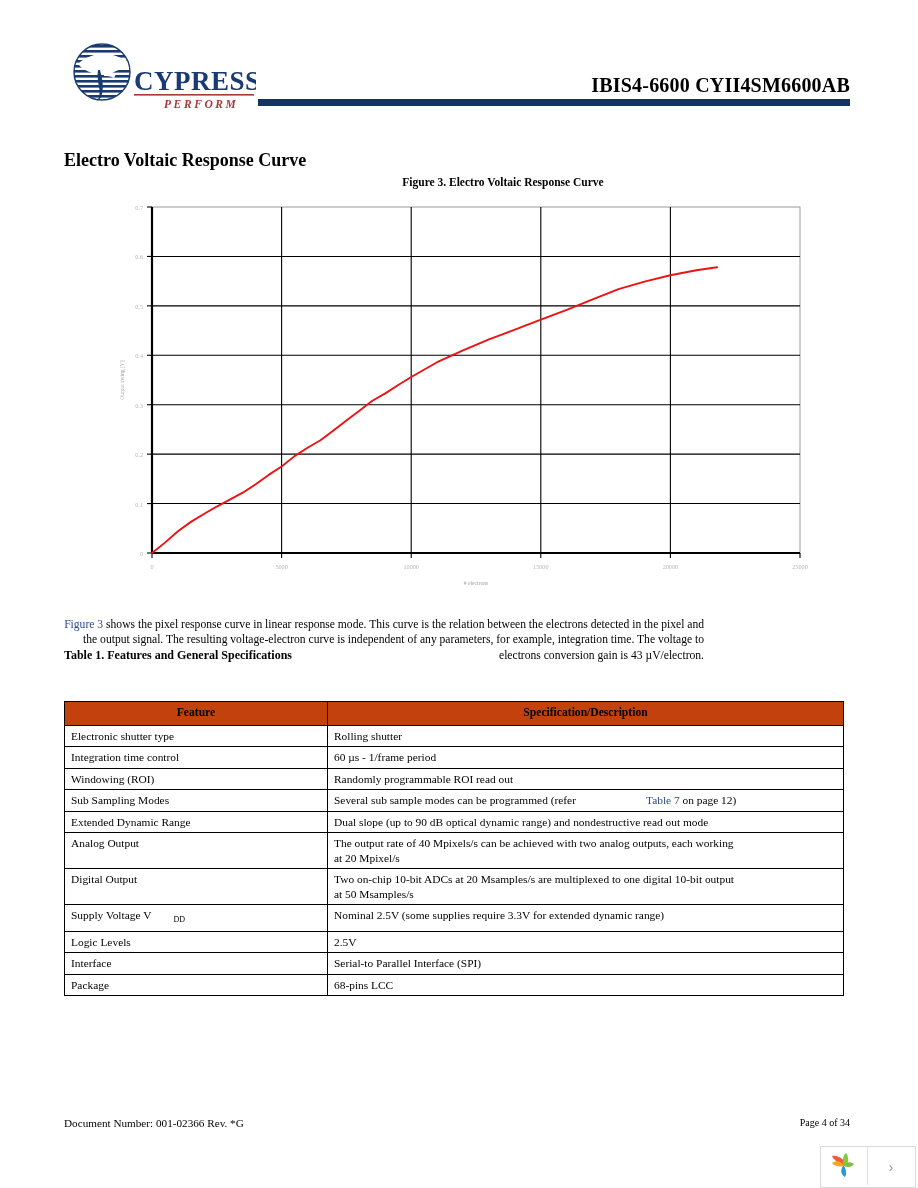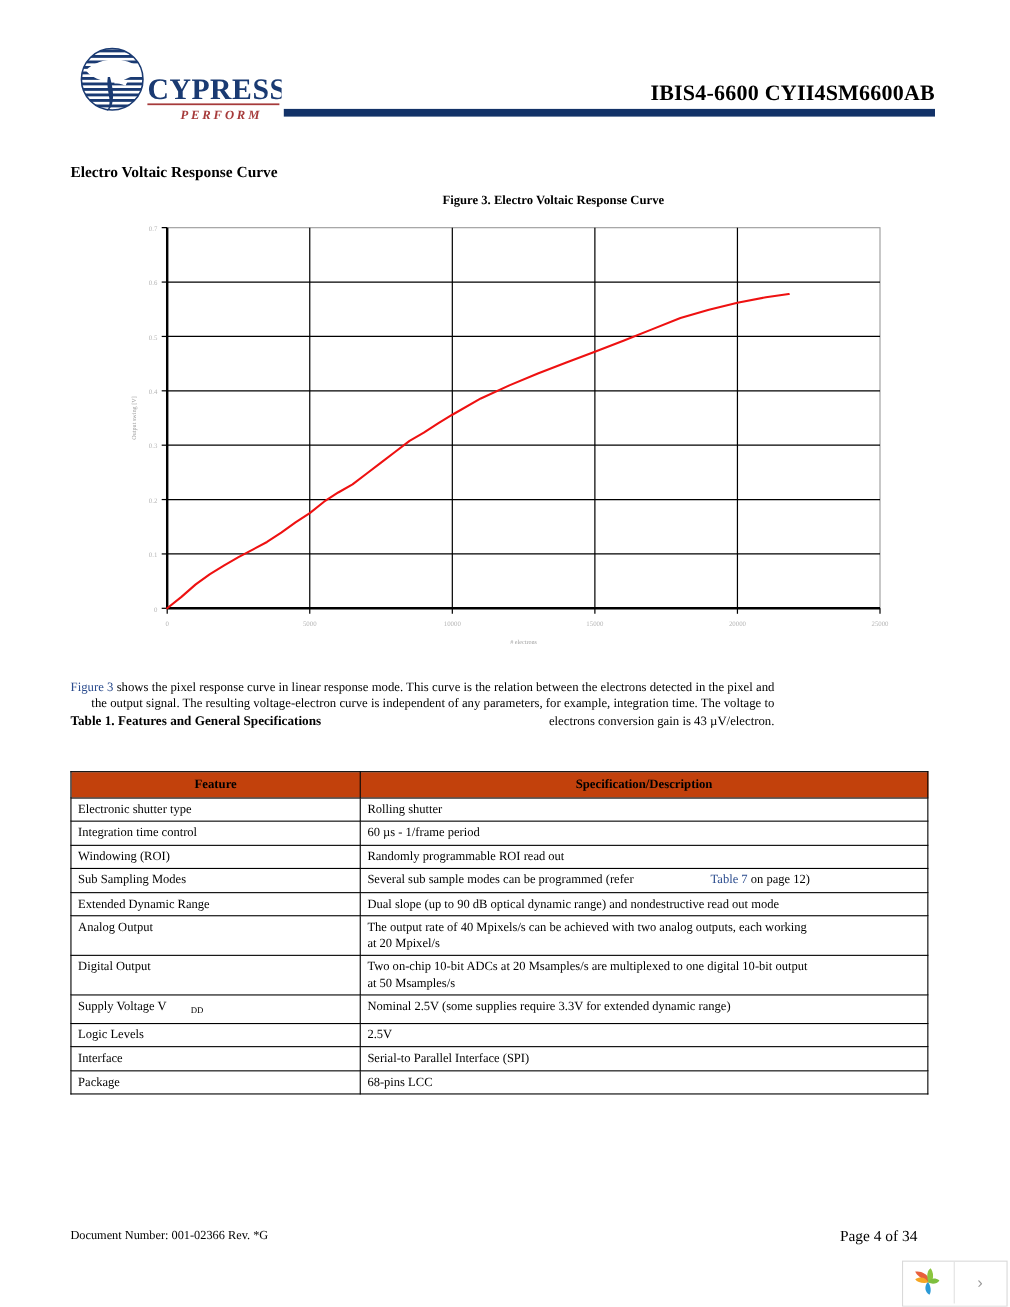--- a/index.html
+++ b/index.html
@@ -24,21 +24,21 @@
     color:#000;white-space:nowrap;
   }
   .header-rule{
     position:absolute;left:258px;top:99px;width:592px;height:7px;
     background:#123268;
   }
 
   
   .section-heading{
     position:absolute;left:64px;top:150px;
-    font-weight:bold;font-size:14px;
+    font-weight:bold;font-size:18px;
     font-family:"Liberation Serif", serif;
   }
 
   
   .figure-caption{
     position:absolute;left:0;top:176px;width:918px;
     text-align:center;font-weight:bold;font-size:11.5px;margin-left:44px;
   }
   .chart-wrap{position:absolute;left:110px;top:195px;width:700px;height:395px;}
   .chart-wrap svg{display:block;}
@@ -72,21 +72,21 @@
     font-weight:bold;
     font-size:11.6px;
     padding:4px 6px;
   }
   .col-feature{width:250px;}
   .sub{font-size:8px;vertical-align:sub;padding-left:22px;}
   .cell-link{color:#2a4b8d;padding-left:70px;}
 
   
   .footer-left{position:absolute;left:64px;top:1117px;font-size:11.2px;}
-  .footer-right{position:absolute;right:84px;top:1117px;font-size:14px;text-align:right;}
+  .footer-right{position:absolute;right:68px;top:1117px;font-size:10px;text-align:right;}
 
   
   .nav-widget{
     position:absolute;left:820px;top:1146px;
     width:94px;height:40px;
     border:1px solid #d9d9d9;
     background:#fff;
     display:flex;
   }
   .nav-leaf{

